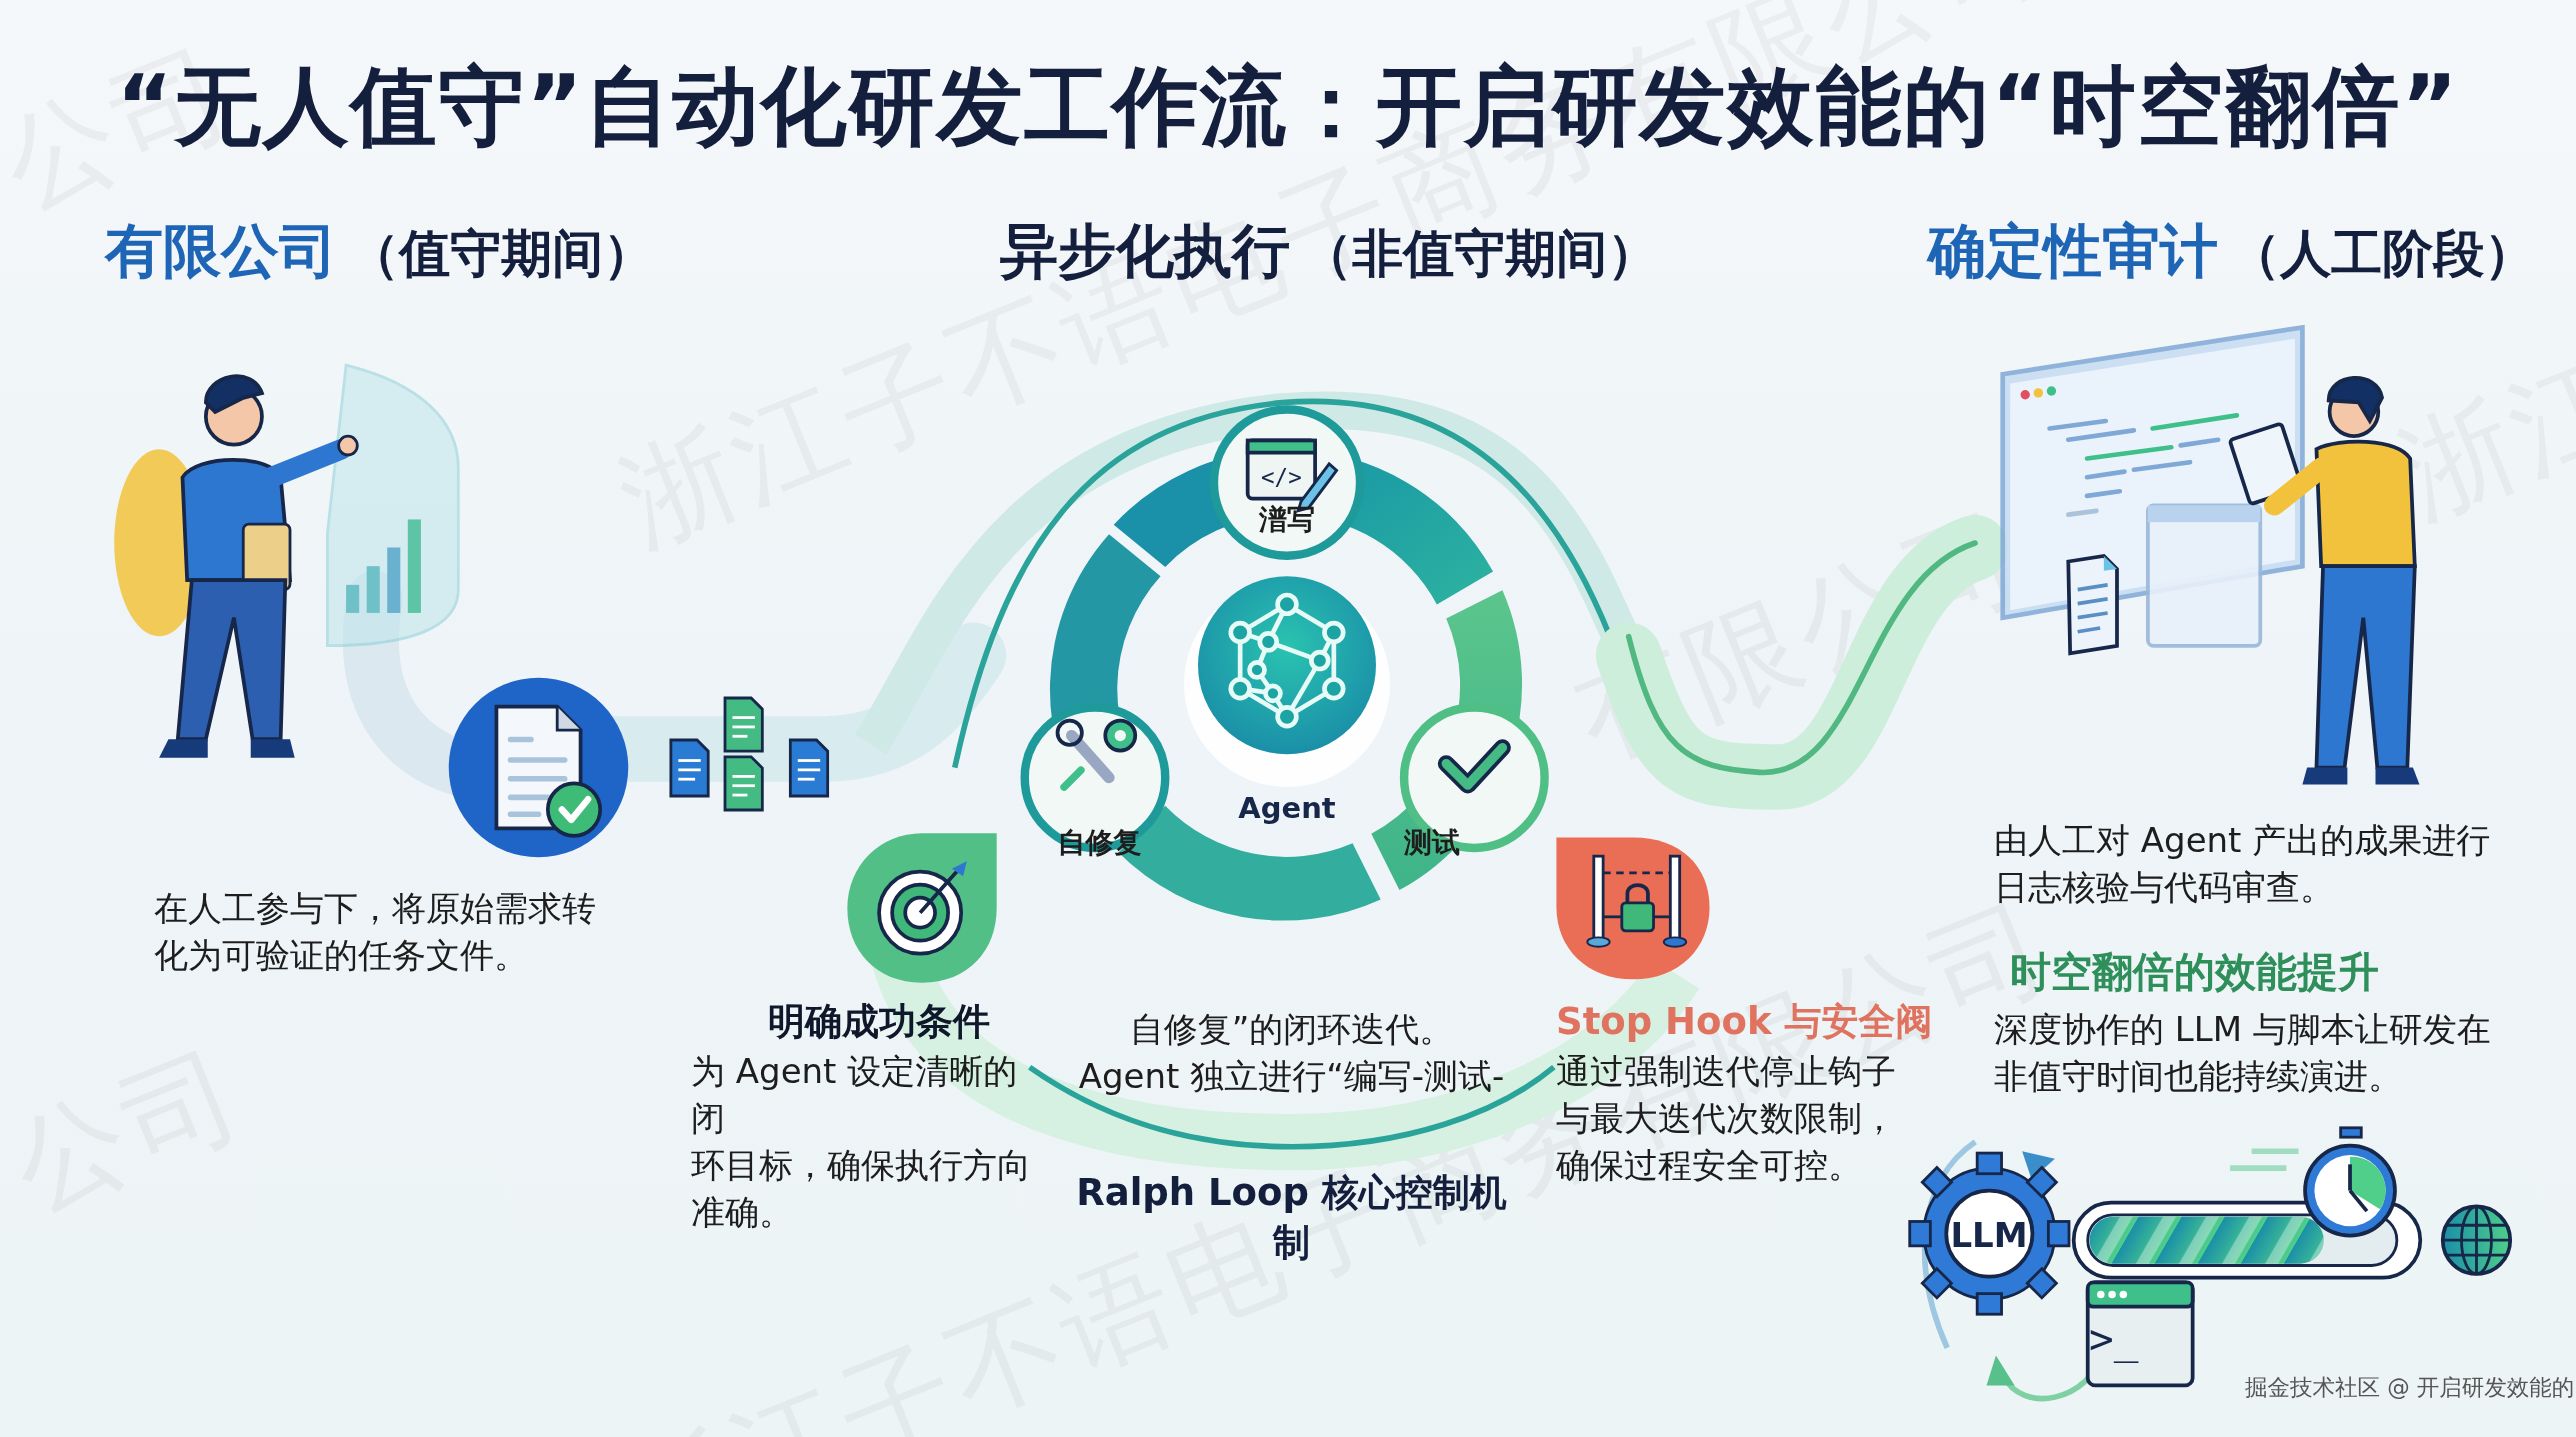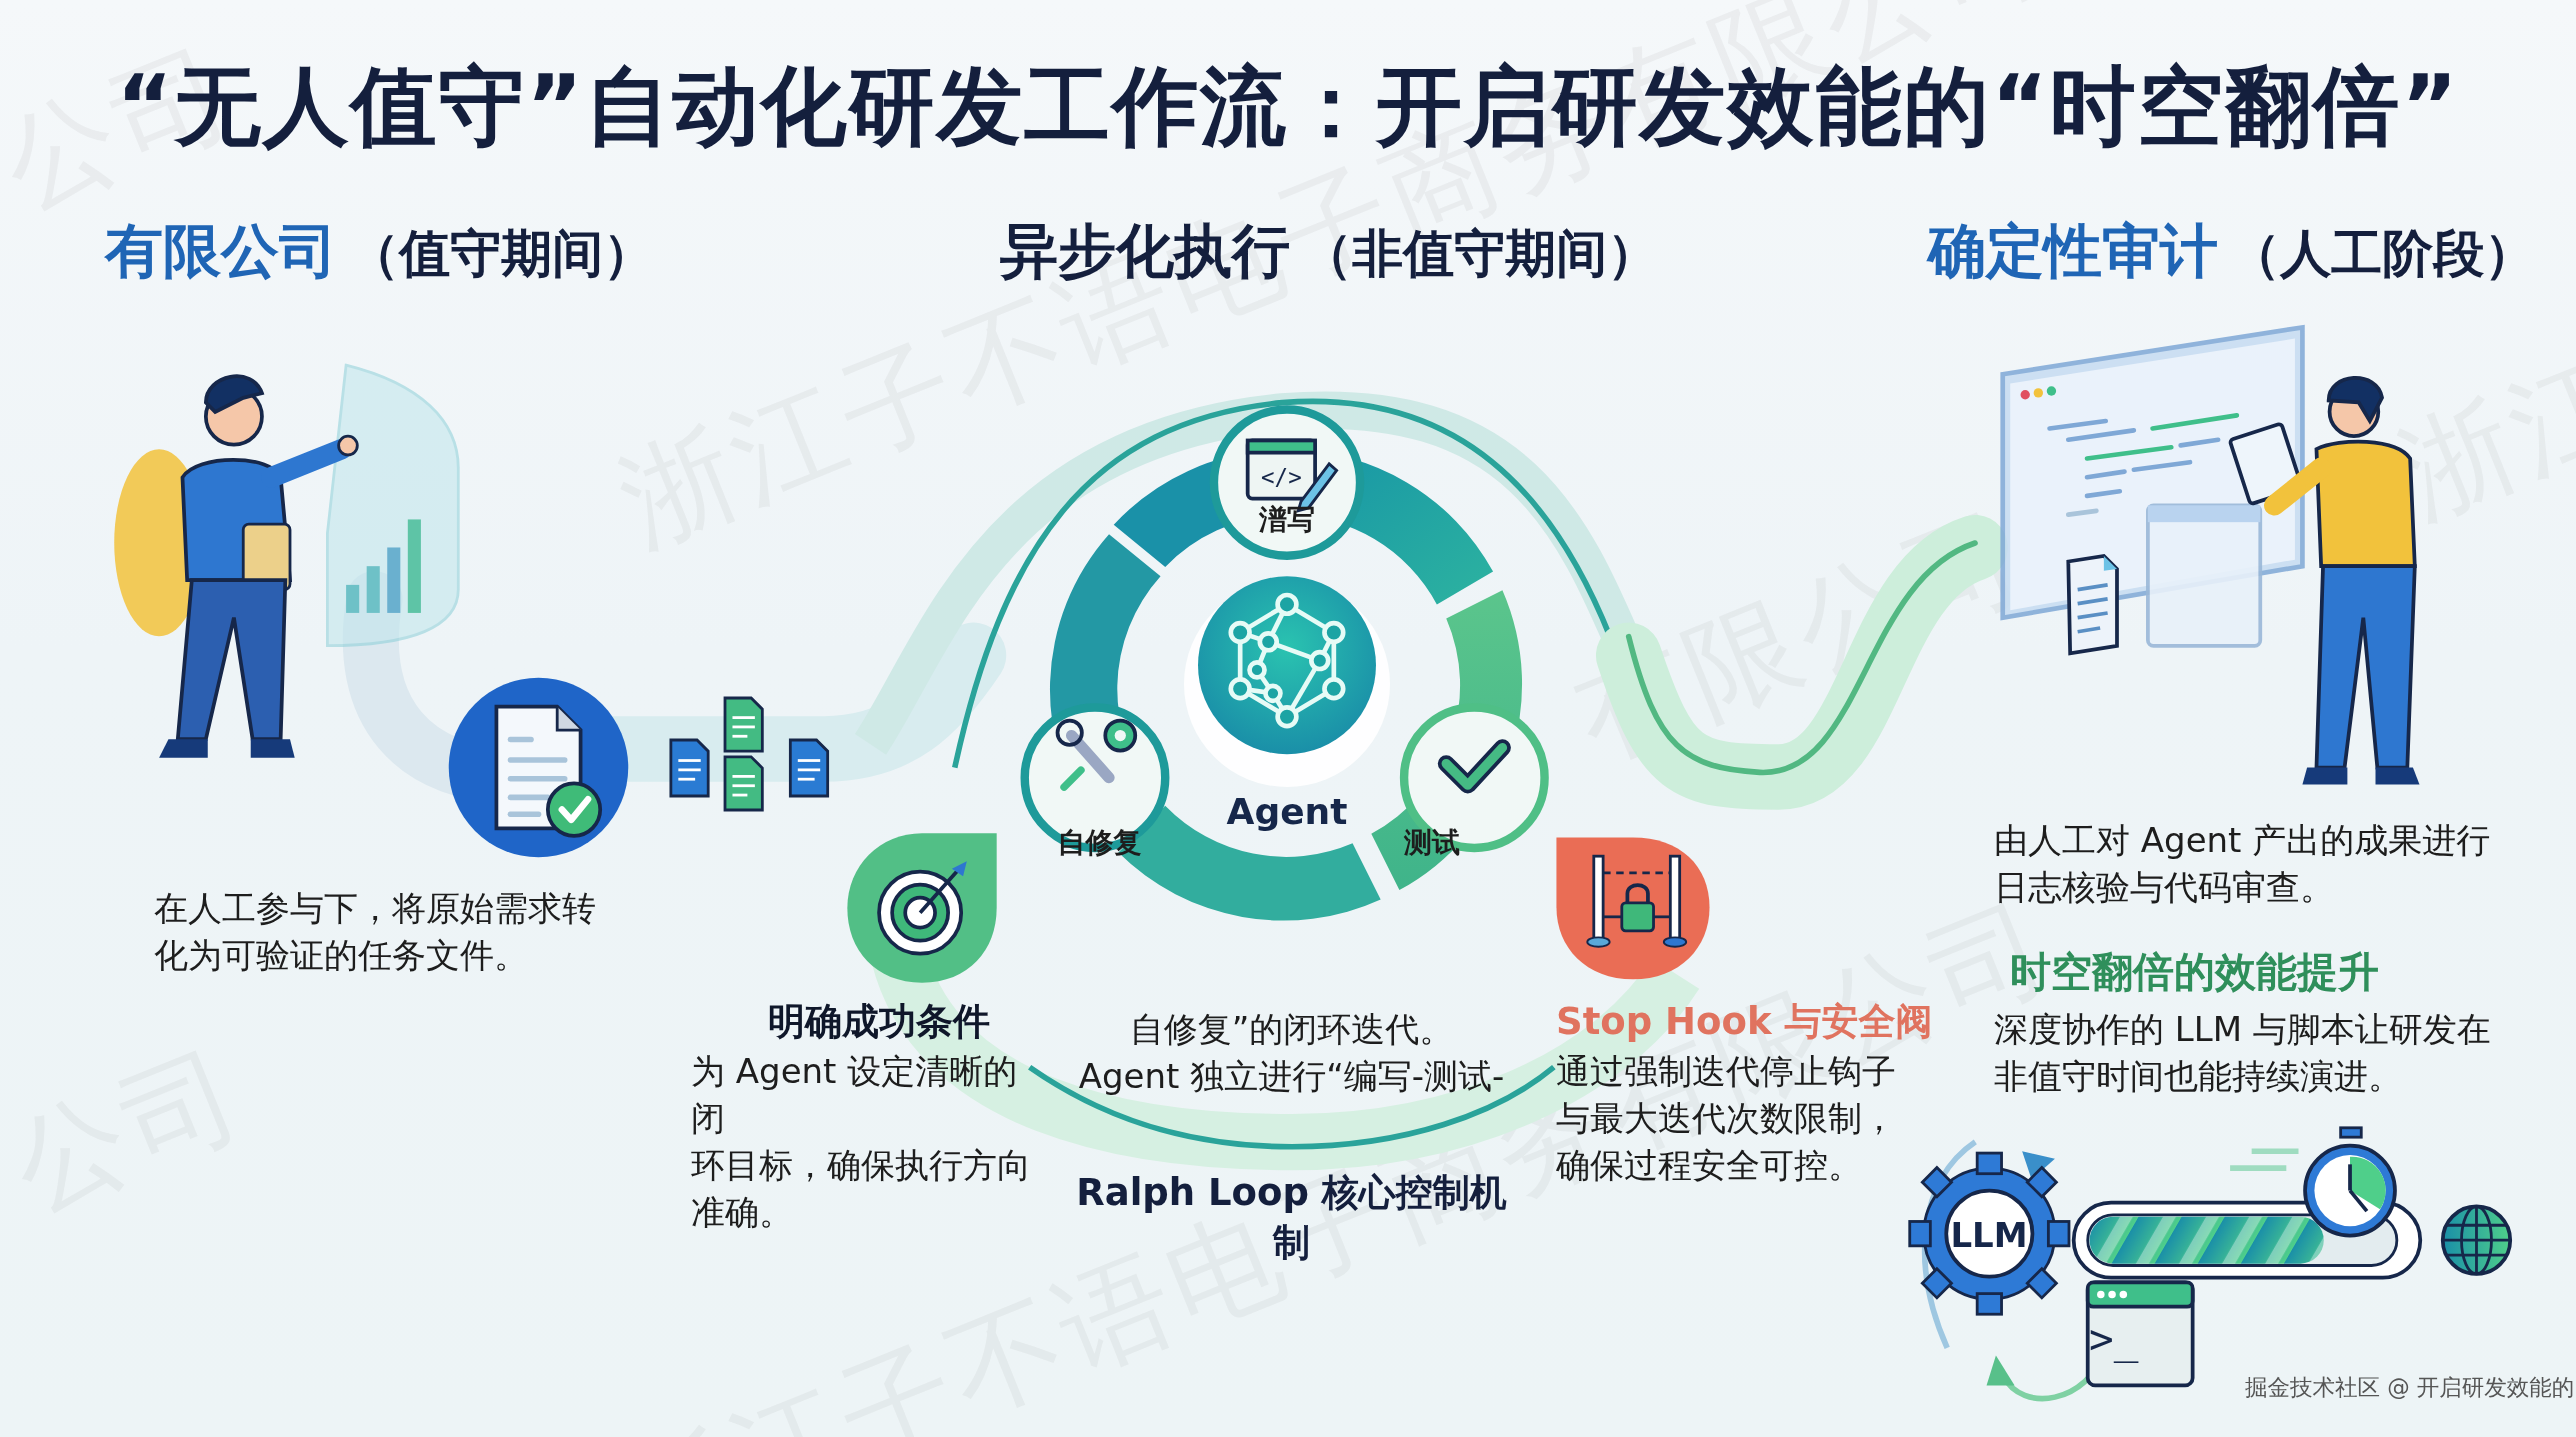--- a/index.html
+++ b/index.html
@@ -207,21 +207,21 @@
     <line x1="62" y1="410" x2="80" y2="392" stroke="#3fbf8a" stroke-width="8" stroke-linecap="round"></line>
   </g>
   <circle cx="500" cy="400" r="75" fill="#f1f8f6" stroke="#4fbf86" stroke-width="9"></circle>
   <path d="M 470 385 L 493 408 L 530 368" fill="none" stroke="#16274a" stroke-width="18" stroke-linecap="round" stroke-linejoin="round"></path>
   <path d="M 470 385 L 493 408 L 530 368" fill="none" stroke="#45bb84" stroke-width="10" stroke-linecap="round" stroke-linejoin="round"></path>
 </svg>
 
 <div class="abs" style="left:1245px;top:501px;width:84px;text-align:center;font-size:28px;font-weight:700;color:#1d1d1d;">潽写</div>
 <div class="abs" style="left:1385px;top:824px;width:94px;text-align:center;font-size:28px;font-weight:700;color:#1d1d1d;">测试</div>
 <div class="abs" style="left:1048px;top:824px;width:103px;text-align:center;font-size:28px;font-weight:700;color:#1d1d1d;">自修复</div>
-<div class="abs" style="left:1217px;top:791px;width:140px;text-align:center;font-size:36px;font-weight:700;color:#16274a;">Agent</div>
+<div class="abs" style="left:1217px;top:791px;width:140px;text-align:center;font-size:29px;font-weight:700;color:#16274a;">Agent</div>
 
 <svg class="abs" style="left:838px;top:824px;" width="168" height="168" viewBox="0 0 180 180">
   <path d="M 90 170 C 40 170, 10 135, 10 90 C 10 45, 45 10, 90 10 L 170 10 L 170 90 C 170 135, 140 170, 90 170 Z" fill="#52bf86"></path>
   <g>
     <circle cx="88" cy="95" r="44" fill="#ffffff" stroke="#16274a" stroke-width="4"></circle>
     <circle cx="88" cy="95" r="30" fill="#3fb87a" stroke="#16274a" stroke-width="4"></circle>
     <circle cx="88" cy="95" r="16" fill="#ffffff" stroke="#16274a" stroke-width="4"></circle>
     <line x1="88" y1="95" x2="128" y2="50" stroke="#16274a" stroke-width="4"></line>
     <path d="M 122 48 L 138 40 L 134 56 Z" fill="#2e77d0"></path>
   </g>

